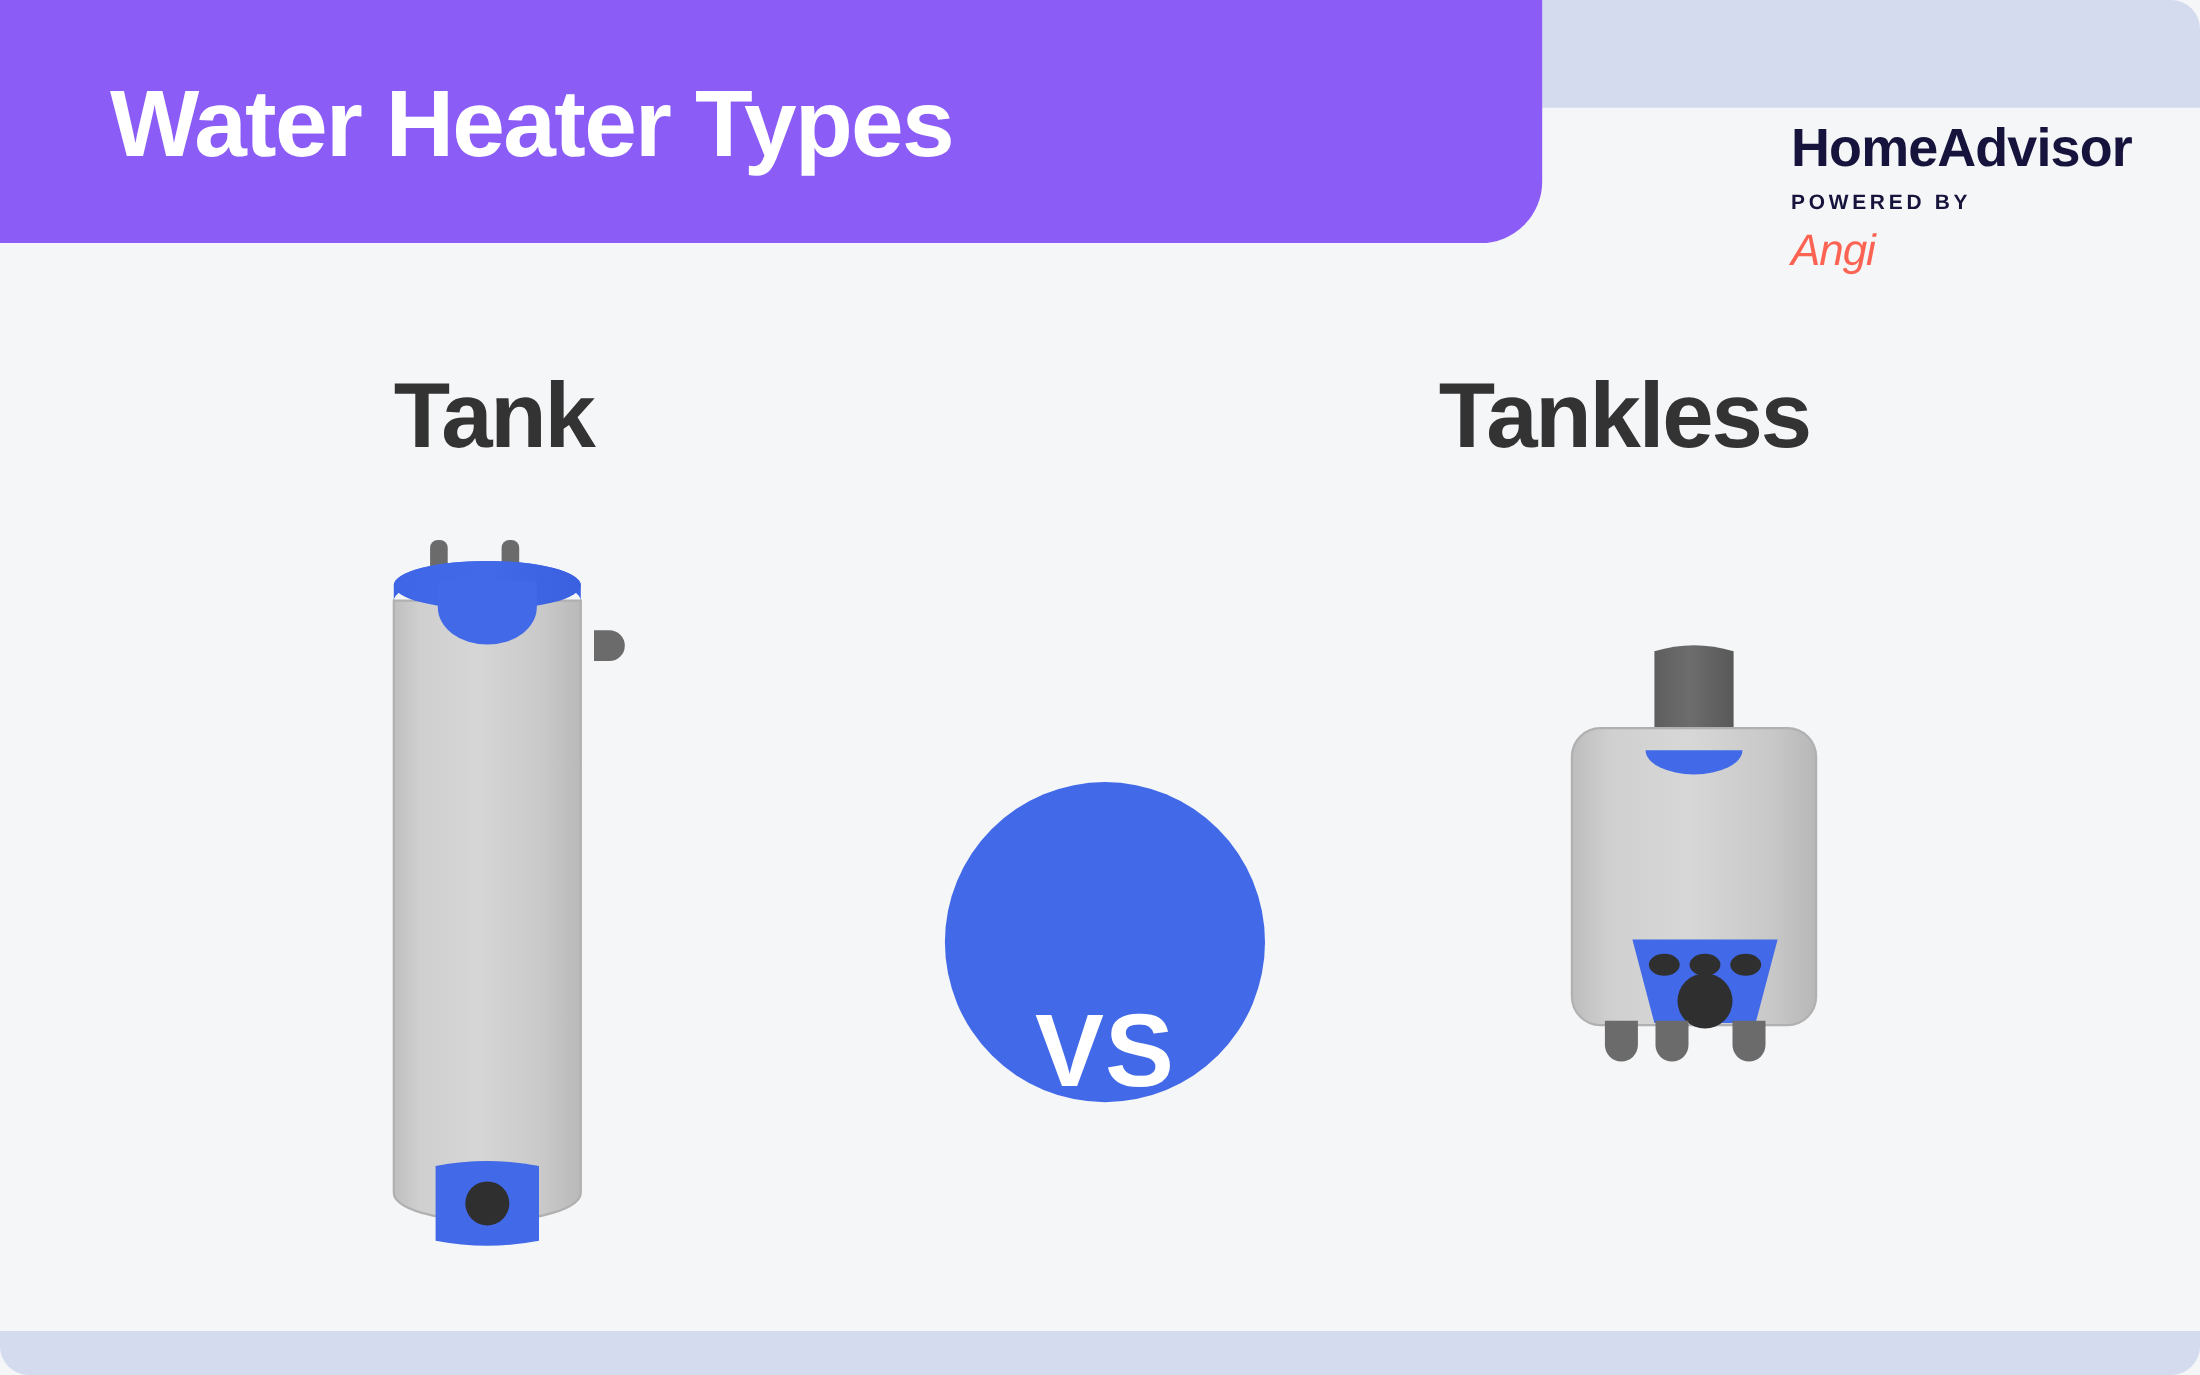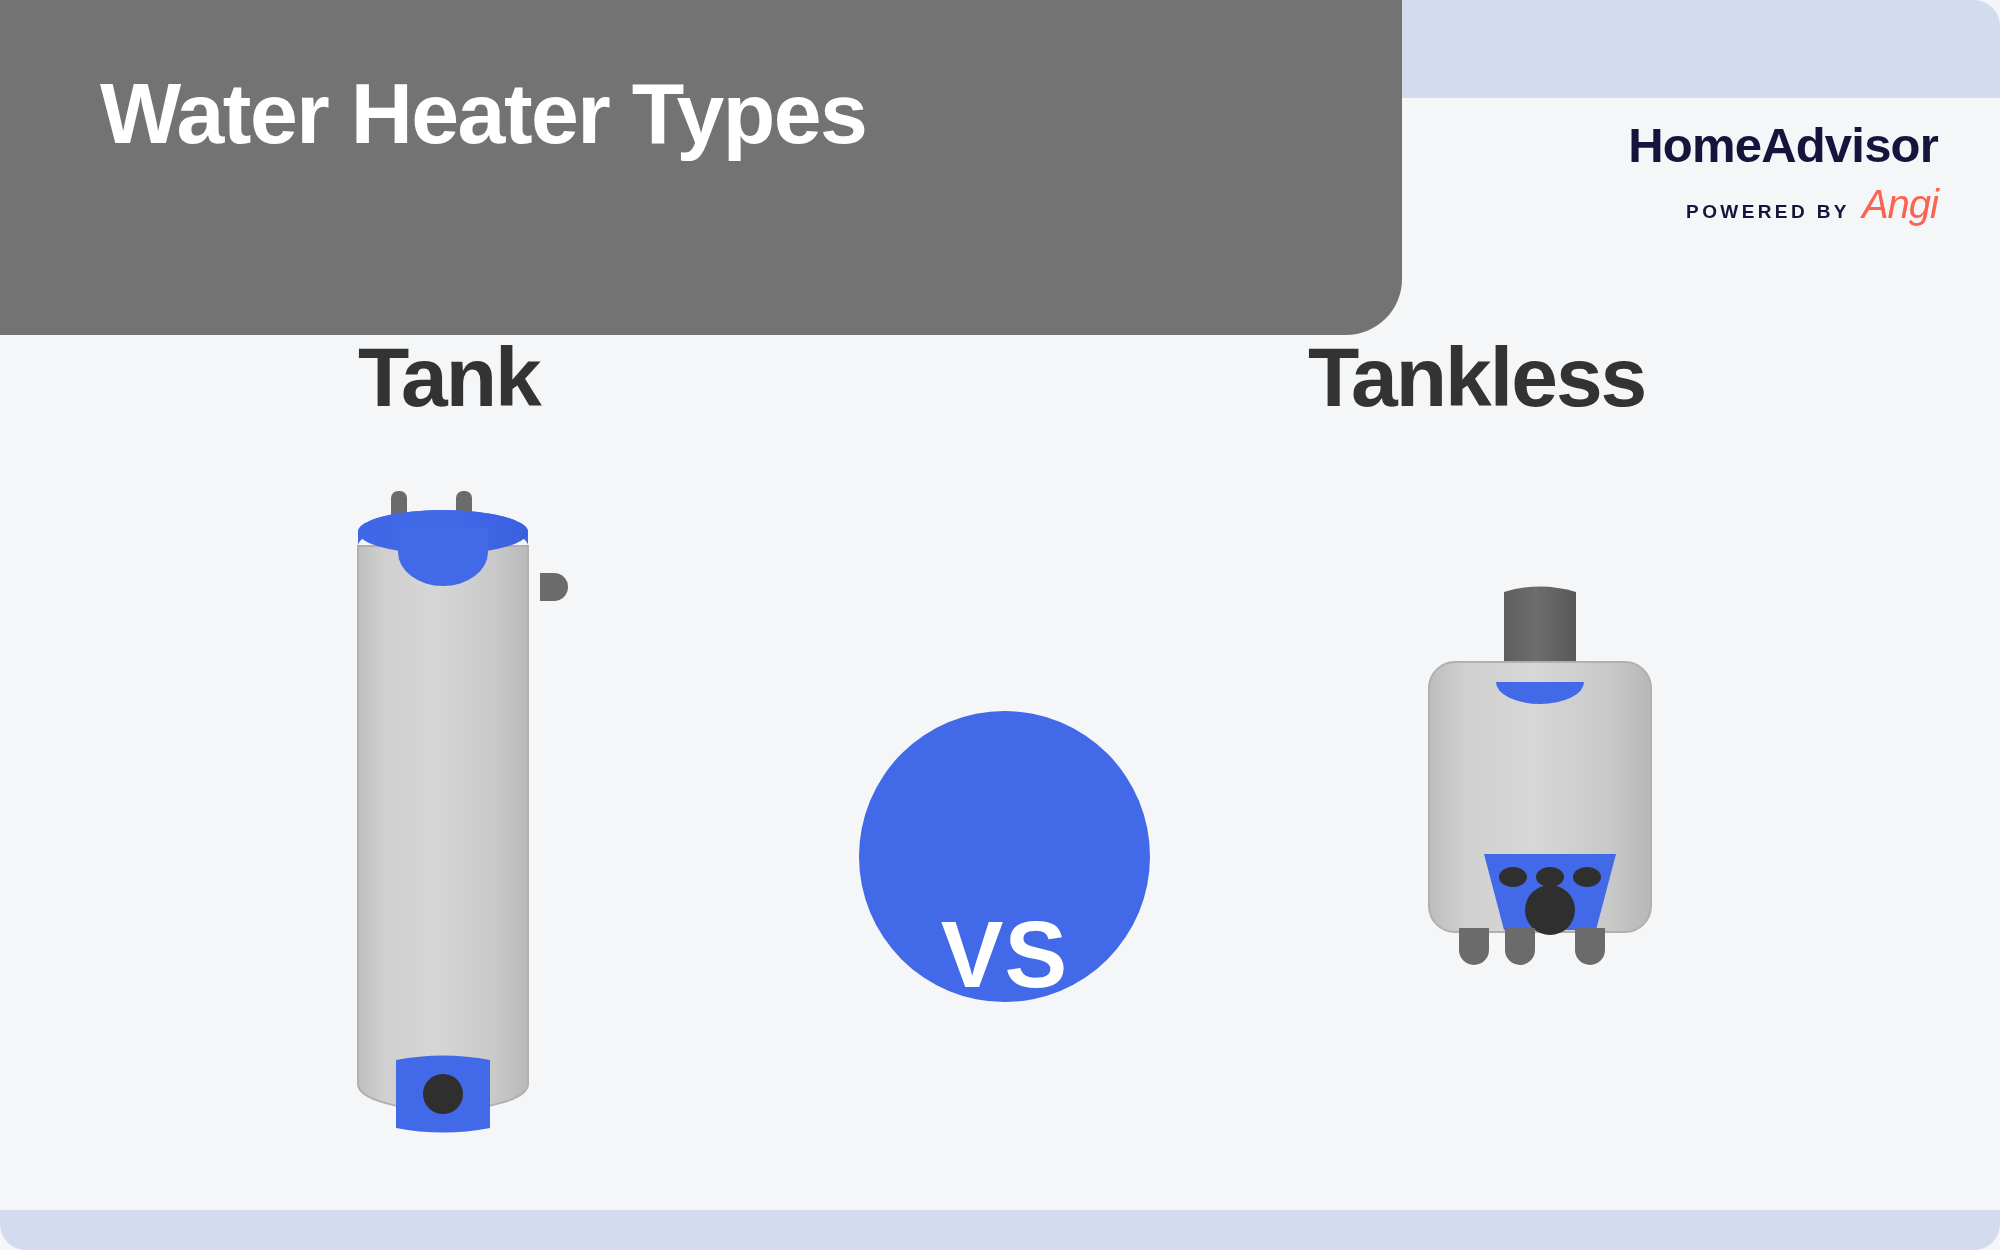--- a/index.html
+++ b/index.html
@@ -38,58 +38,59 @@
     border-bottom-left-radius: 26px;
     border-bottom-right-radius: 26px;
   }
 
   
   .header-block {
     position: absolute;
     left: 0;
     top: 0;
     width: 1402px;
-    height: 335px;
-    background: #737373;
+    height: 221px;
+    background: #8b5cf6;
     border-bottom-right-radius: 56px;
   }
   .header-title {
     position: absolute;
     left: 100px;
     top: 68px;
     font-size: 86px;
     font-weight: bold;
     letter-spacing: -1.5px;
     color: #ffffff;
     line-height: 1.05;
     white-space: nowrap;
   }
 
   
   .brand {
     position: absolute;
     right: 62px;
-    top: 121px;
+    top: 111px;
     text-align: right;
   }
   .brand-name {
     font-size: 49px;
     font-weight: bold;
     color: #16143c;
     letter-spacing: -0.8px;
     line-height: 1;
     white-space: nowrap;
   }
   .brand-sub {
     margin-top: 14px;
     display: flex;
     align-items: baseline;
     justify-content: flex-end;
     gap: 12px;
     white-space: nowrap;
+    flex-direction: column;
   }
   .brand-powered {
     font-size: 19px;
     font-weight: bold;
     letter-spacing: 3.4px;
     color: #16143c;
   }
   .brand-angi {
     font-size: 40px;
     font-weight: normal;

